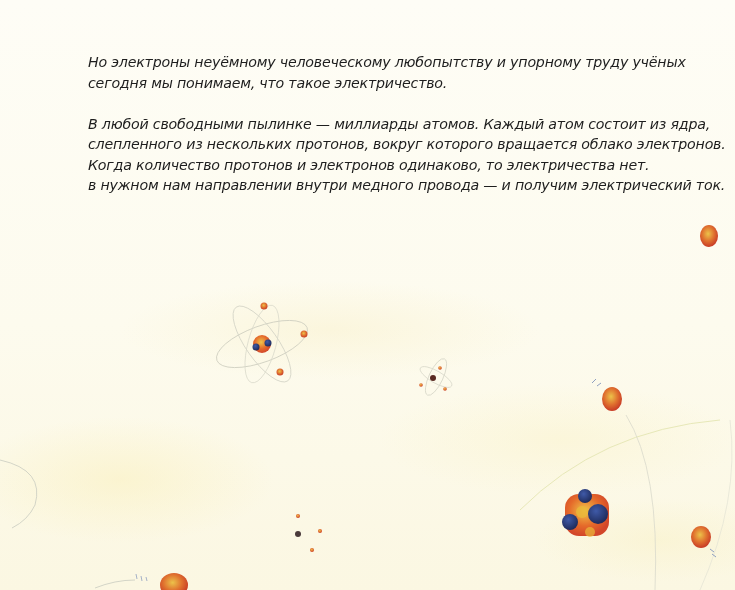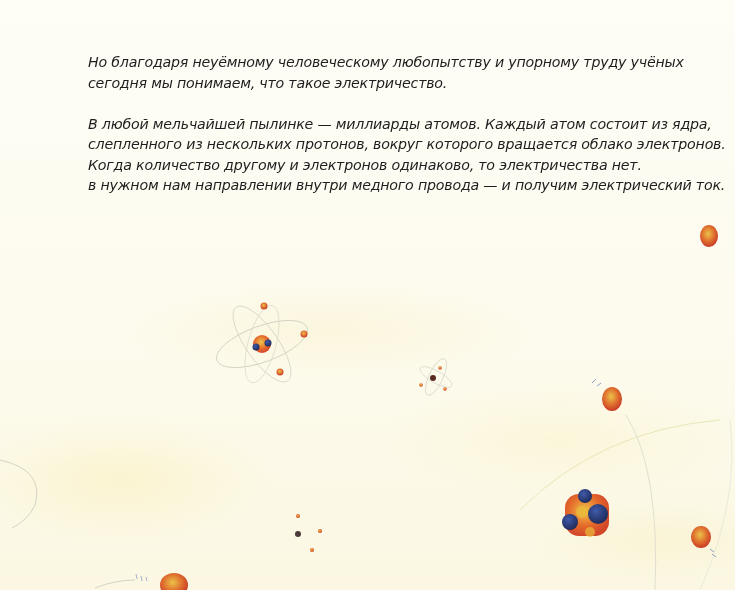--- a/index.html
+++ b/index.html
@@ -29,27 +29,27 @@
     .para .line { display: block; white-space: nowrap; }
     svg.art { position: absolute; left: 0; top: 0; }
   </style>
 </head>
 <body>
 
 <div class="page">
 
   <div class="text-block">
     <p class="para">
-      <span class="line">Но благодаря неуёмному человеческому любопытству и упорному труду учёных</span>
+      <span class="line">Но электроны неуёмному человеческому любопытству и упорному труду учёных</span>
       <span class="line">сегодня мы понимаем, что такое электричество.</span>
     </p>
     <p class="para">
-      <span class="line">В любой мельчайшей пылинке — миллиарды атомов. Каждый атом состоит из ядра,</span>
+      <span class="line">В любой свободными пылинке — миллиарды атомов. Каждый атом состоит из ядра,</span>
       <span class="line">слепленного из нескольких протонов, вокруг которого вращается облако электронов.</span>
-      <span class="line">Когда количество другому и электронов одинаково, то электричества нет.</span>
+      <span class="line">Когда количество протонов и электронов одинаково, то электричества нет.</span>
       <span class="line">в нужном нам направлении внутри медного провода — и получим электрический ток.</span>
     </p>
   </div>
 
   <svg class="art" width="735" height="590" viewBox="0 0 735 590">
     <defs>
       <radialGradient id="gElectron" cx="45%" cy="40%" r="60%">
         <stop offset="0%" stop-color="#ecc24a"></stop>
         <stop offset="55%" stop-color="#e0722f"></stop>
         <stop offset="100%" stop-color="#c83b26"></stop>

